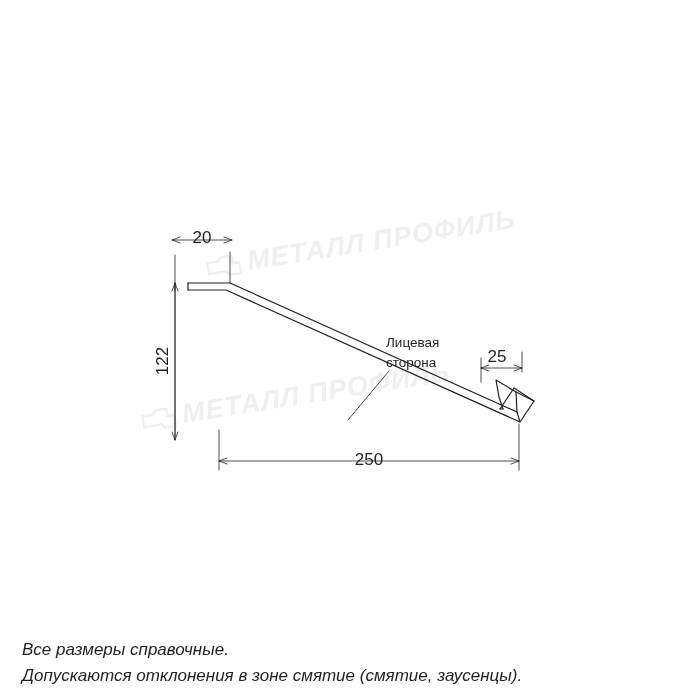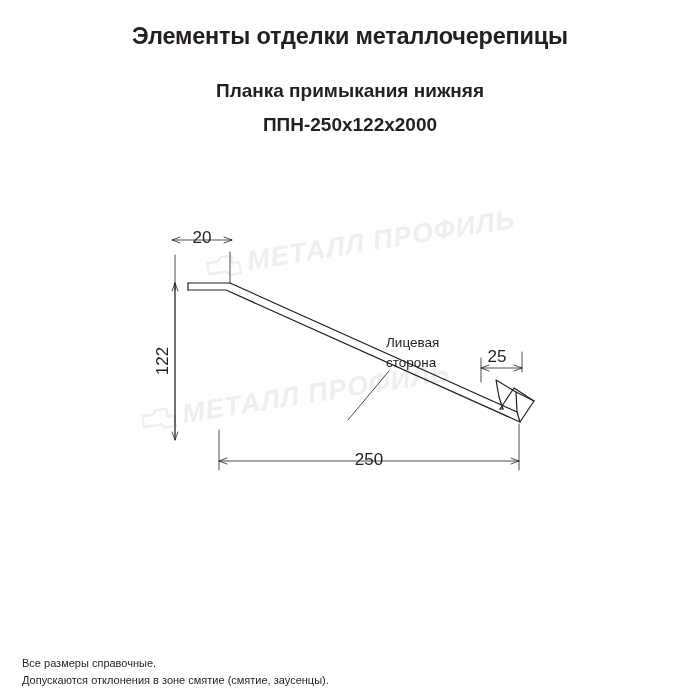--- a/index.html
+++ b/index.html
@@ -48,23 +48,24 @@
     top: 0;
     left: 0;
     width: 700px;
     height: 700px;
   }
 
   .footer {
     position: absolute;
     left: 22px;
     bottom: 12px;
-    font-size: 11px;
+    font-size: 17px;
     line-height: 1.5;
     color: #231f20;
+    font-style: italic;
   }
   .footer div { white-space: nowrap; }
 
   .wm {
     position: absolute;
     color: #efefef;
     font-weight: bold;
     font-style: italic;
     font-size: 27px;
     letter-spacing: 1px;
@@ -79,25 +80,20 @@
     margin-right: 7px;
   }
   .wm1 { left: 205px; top: 228px; transform: rotate(-9deg); }
   .wm2 { left: 140px; top: 381px; transform: rotate(-9deg); }
 </style>
 </head>
 <body>
 
 <div class="page">
 
-  <div class="title-block">
-    <div class="main-title">Элементы отделки металлочерепицы</div>
-    <div class="sub-title sub-title-1">Планка примыкания нижняя</div>
-    <div class="sub-title sub-title-2">ППН-250х122х2000</div>
-  </div>
 
   <div class="wm wm1">
     <svg class="wm-mark" viewBox="0 0 34 21">
       <path d="M1 16 L1 5 L12 5 L15 1 L26 1 L26 9 L33 9 L33 20 L22 20 L19 16 Z" fill="none" stroke="#efefef" stroke-width="2.5"></path>
     </svg><span>МЕТАЛЛ ПРОФИЛЬ</span>
   </div>
   <div class="wm wm2">
     <svg class="wm-mark" viewBox="0 0 34 21">
       <path d="M1 16 L1 5 L12 5 L15 1 L26 1 L26 9 L33 9 L33 20 L22 20 L19 16 Z" fill="none" stroke="#efefef" stroke-width="2.5"></path>
     </svg><span>МЕТАЛЛ ПРОФИЛЬ</span>

